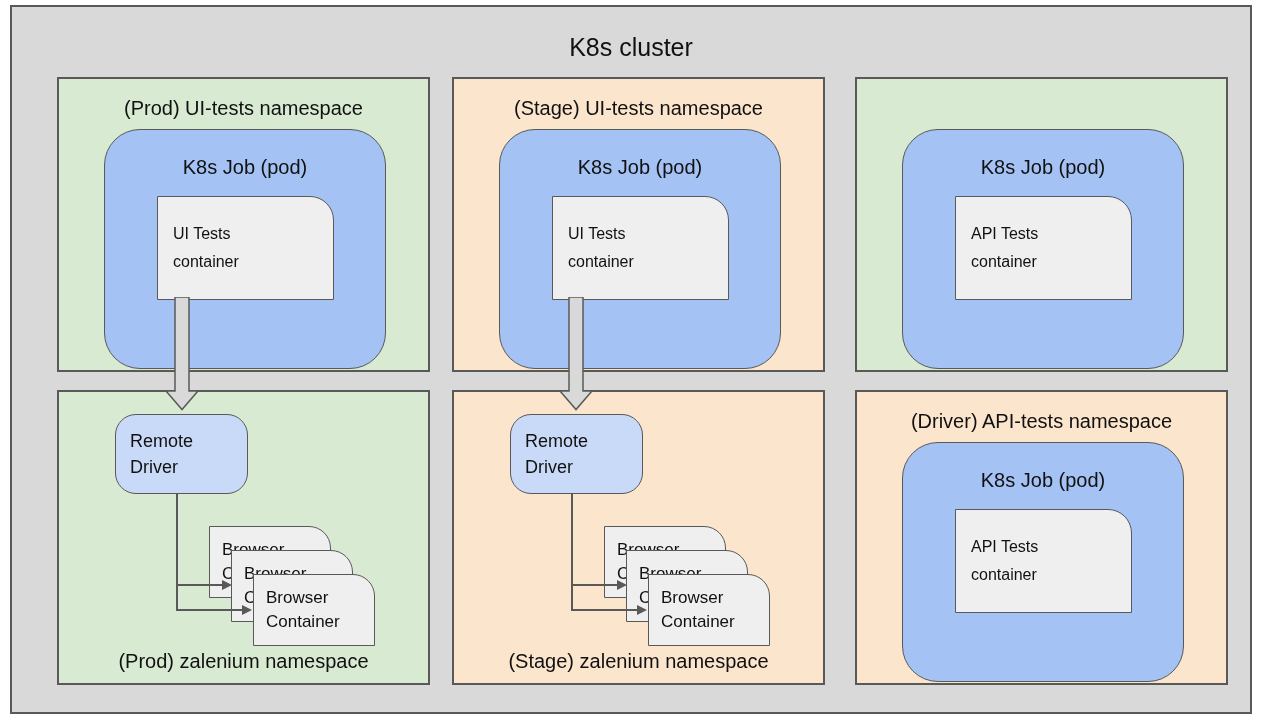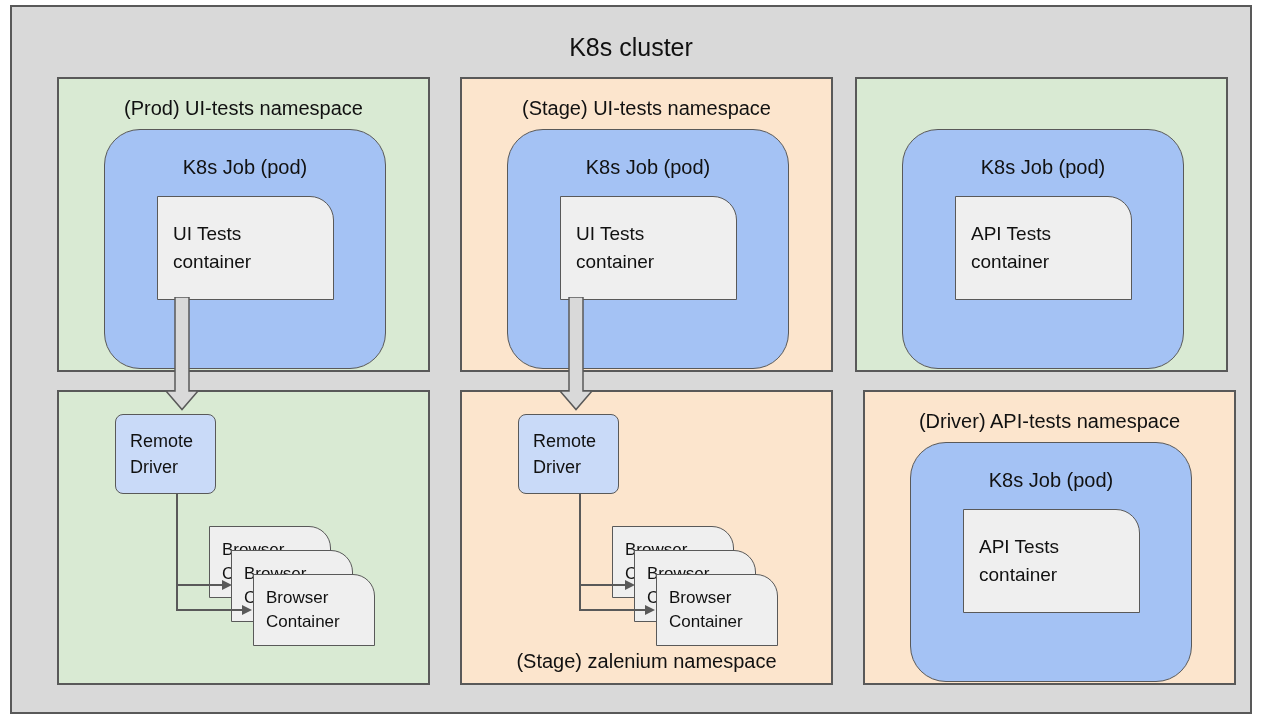--- a/index.html
+++ b/index.html
@@ -13,21 +13,21 @@
   }
   .cluster-title{
     position:absolute;left:0;top:26px;width:100%;text-align:center;
     font-size:25px;line-height:29px;
   }
   .panel{
     position:absolute;width:373px;height:295px;box-sizing:border-box;
     border:2px solid var(--line,#595959);
   }
   .panel.green{background:var(--prod-fill,#d9ead3);padding-left:20px;}
-  .panel.peach{background:var(--stage-fill,#fce5cd);margin-left:8px;}
+  .panel.peach{background:var(--stage-fill,#fce5cd);}
   .ns-title{
     position:absolute;left:0;top:18px;width:100%;text-align:center;
     font-size:20px;line-height:23px;white-space:nowrap;
   }
   .ns-title.bottom{top:auto;bottom:10px;}
   .job-box{
     position:absolute;left:45px;top:50px;width:282px;height:240px;box-sizing:border-box;
     background:var(--job-fill,#a4c2f4);border:1.5px solid var(--line,#595959);
     border-radius:36px;
   }
@@ -35,26 +35,26 @@
     position:absolute;left:0;top:26px;width:100%;text-align:center;
     font-size:20px;line-height:23px;white-space:nowrap;
   }
   .test-container{
     position:absolute;left:52px;top:66px;width:177px;height:104px;box-sizing:border-box;
     background:var(--container-fill,#efefef);border:1.5px solid var(--line,#595959);
     border-radius:0 24px 0 0;
     display:flex;align-items:center;
   }
   .test-container .box-text{
-    margin-left:15px;width:115px;font-size:19px;line-height:28px;
+    margin-left:15px;width:115px;font-size:16px;line-height:28px;
   }
   .driver-box{
-    position:absolute;left:56px;top:22px;width:101px;height:80px;box-sizing:border-box;
+    position:absolute;left:56px;top:22px;width:133px;height:80px;box-sizing:border-box;
     background:var(--driver-fill,#c9daf8);border:1.5px solid var(--line,#595959);
-    border-radius:8px;display:flex;align-items:center;
+    border-radius:21px;display:flex;align-items:center;
   }
   .driver-box .box-text{margin-left:14px;width:78px;font-size:18px;line-height:26px;}
   .browser-box{
     position:absolute;width:122px;height:72px;box-sizing:border-box;
     background:var(--container-fill,#efefef);border:1.5px solid var(--line,#595959);
     border-radius:0 22px 0 0;display:flex;align-items:center;
   }
   .browser-box .box-text{margin-left:12px;width:90px;font-size:17px;line-height:24px;}
   .browser-box.b1{left:150px;top:134px;z-index:1;}
   .browser-box.b2{left:172px;top:158px;z-index:2;}
@@ -124,20 +124,21 @@
     <div class="tri t2"></div>
     <div class="browser-box b1">
       <div class="box-text">Browser Container</div>
     </div>
     <div class="browser-box b2">
       <div class="box-text">Browser Container</div>
     </div>
     <div class="browser-box b3">
       <div class="box-text">Browser Container</div>
     </div>
+    <div class="ns-title bottom">(Prod) zalenium namespace</div>
   </section>
 
   <section class="panel peach" style="left:452px;top:390px;">
     <div class="driver-box">
       <div class="box-text">Remote Driver</div>
     </div>
     <div class="conn v"></div>
     <div class="conn h1"></div>
     <div class="tri t1"></div>
     <div class="conn h2"></div>

